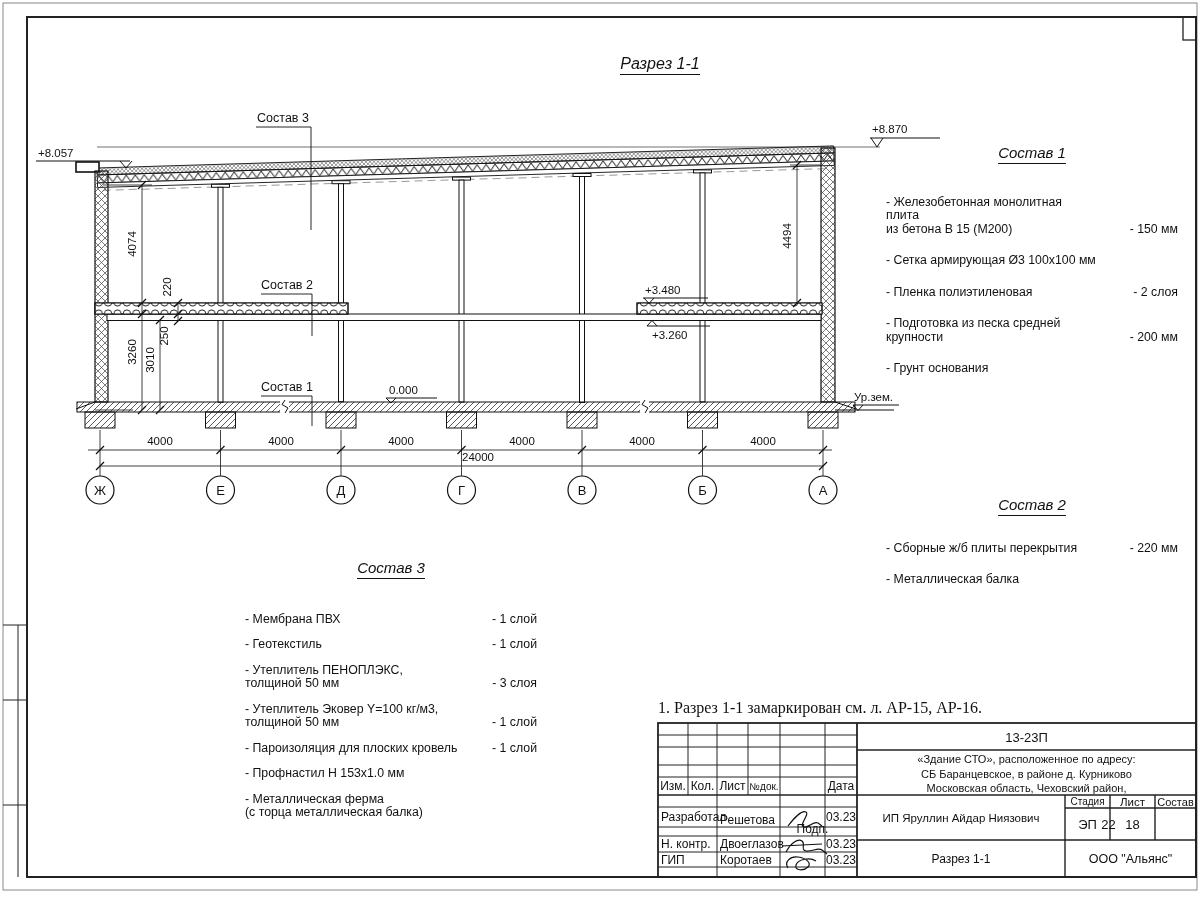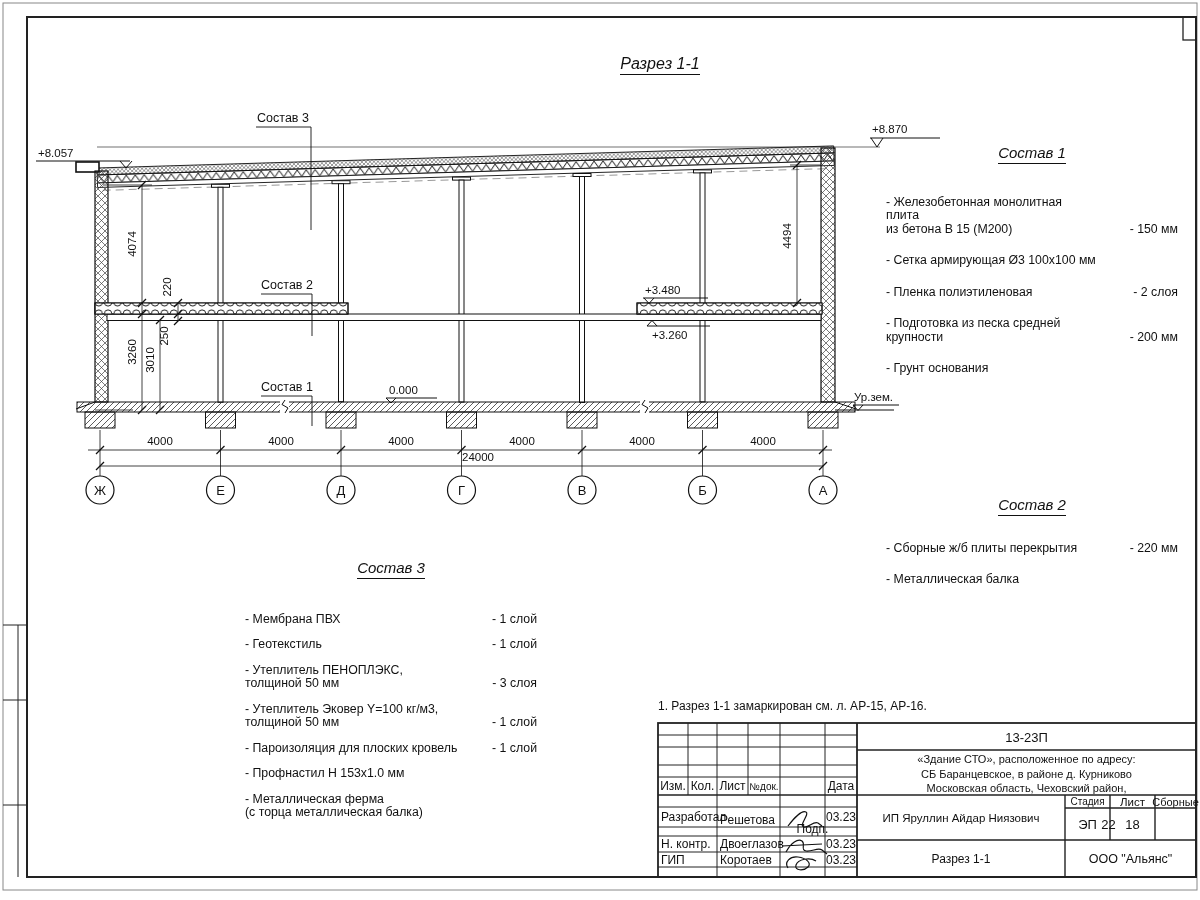--- a/index.html
+++ b/index.html
@@ -9,21 +9,21 @@
   .abs{position:absolute;}
   .u{border-bottom:1px solid #111;padding-bottom:2px;}
   .main-title{font-style:italic;font-size:16px;text-align:center;}
   .comp{font-size:12.3px;line-height:13.5px;}
   .comp .hd{text-align:center;font-style:italic;font-size:15px;margin-bottom:36px;}
   .comp.c2 .hd{margin-bottom:30px;}
   .comp.c3 .hd{margin-bottom:38px;}
   .comp .item{display:flex;justify-content:space-between;align-items:flex-end;margin-bottom:18px;gap:24px;}
   .comp.c3 .item{margin-bottom:12px;}
   .comp .val{white-space:nowrap;padding-left:8px;}
-  .note{font-size:12px;}
+  .note{font-size:16px;font-family:Liberation Serif, serif;}
   .tb{font-size:12px;}
   .tb .cell{position:absolute;display:flex;align-items:center;justify-content:center;text-align:left;}
   .tb .left{justify-content:flex-start;text-align:left;}
   .small{font-size:12px;}
   .tiny{font-size:10px;}
   .doc{font-size:13px;}
   .proj{font-size:11px;line-height:14.5px;}
 </style>
 </head>
 <body>
@@ -450,21 +450,21 @@
     <div class="cell left small" style="left:720px;top:836px;width:60px;height:16px">Двоеглазов</div>
     <div class="cell small" style="left:825px;top:836px;width:32px;height:16px">03.23</div>
 
     <div class="cell left small" style="left:661px;top:852px;width:56px;height:15px">ГИП</div>
     <div class="cell left small" style="left:720px;top:852px;width:60px;height:15px">Коротаев</div>
     <div class="cell small" style="left:825px;top:852px;width:32px;height:15px">03.23</div>
 
     <div class="cell" style="left:857px;top:795px;width:208px;height:45px;font-size:11.5px">ИП Яруллин Айдар Ниязович</div>
     <div class="cell" style="left:1065px;top:795px;width:45px;height:13px;font-size:10px">Стадия</div>
     <div class="cell" style="left:1110px;top:795px;width:45px;height:13px;font-size:11.5px">Лист</div>
-    <div class="cell" style="left:1155px;top:795px;width:41px;height:13px;font-size:11px">Сборные</div>
+    <div class="cell" style="left:1155px;top:795px;width:41px;height:13px;font-size:11px">Состав</div>
     <div class="cell doc" style="left:1065px;top:808px;width:45px;height:32px">ЭП</div>
     <div class="cell doc" style="left:1110px;top:808px;width:45px;height:32px">18</div>
     <div class="cell doc" style="left:1088px;top:808px;width:41px;height:32px">22</div>
     <div class="cell" style="left:857px;top:840px;width:208px;height:37px">Разрез 1-1</div>
     <div class="cell" style="left:1065px;top:840px;width:131px;height:37px;font-size:12.5px">ООО "Альянс"</div>
   </div>
 
 </div>
 
 </body></html>

